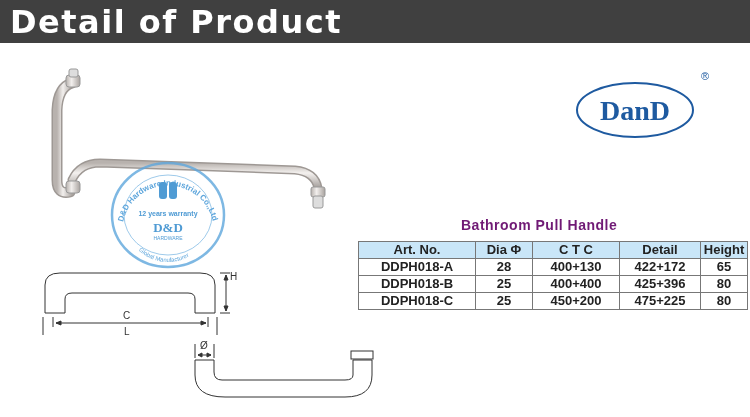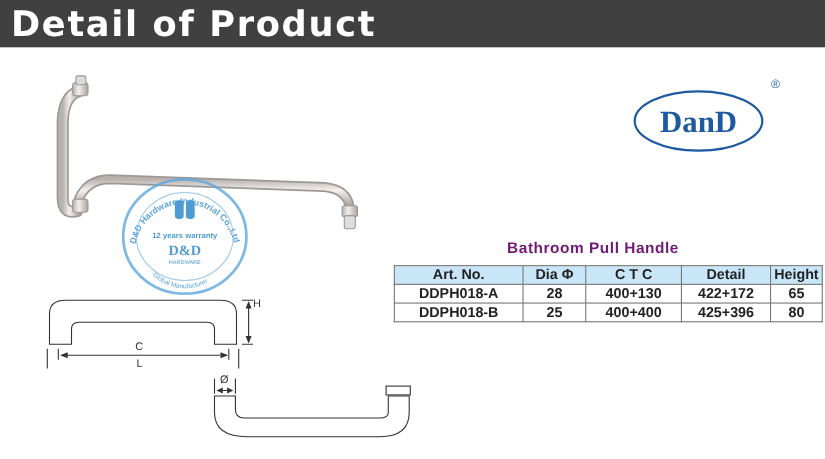--- a/index.html
+++ b/index.html
@@ -91,20 +91,27 @@
       <td>422+172</td>
       <td>65</td>
     </tr>
     <tr>
       <td>DDPH018-B</td>
       <td>25</td>
       <td>400+400</td>
       <td>425+396</td>
       <td>80</td>
     </tr>
+    <tr>
+      <td>DDPH018-C</td>
+      <td>25</td>
+      <td>450+200</td>
+      <td>475+225</td>
+      <td>80</td>
+    </tr>
   </tbody>
 </table>
 
 <svg class="drawing-top" viewBox="0 0 200 82">
   <g fill="none" stroke="#333" stroke-width="1">
     <path d="M15 58 L15 30 Q15 18 30 18 L170 18 Q185 18 185 30 L185 58 L165 58 L165 44 Q165 38 158 38 L42 38 Q35 38 35 44 L35 58 Z"></path>
     <line x1="13" y1="62" x2="13" y2="80"></line>
       <line x1="187" y1="62" x2="187" y2="80"></line>
     <line x1="23" y1="62" x2="23" y2="72"></line>
       <line x1="178" y1="62" x2="178" y2="72"></line>

